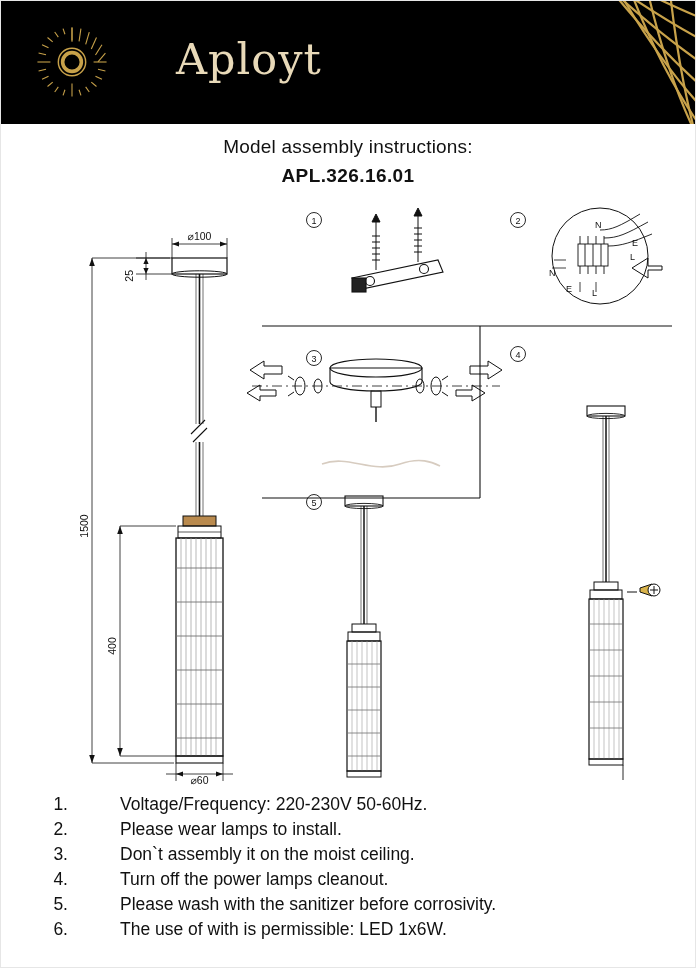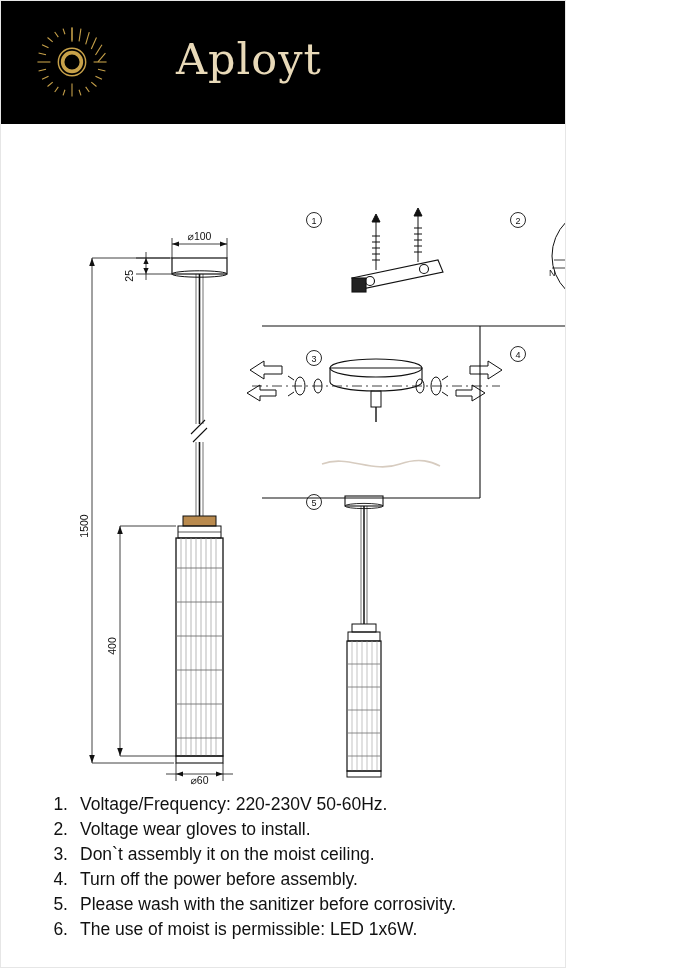--- a/index.html
+++ b/index.html
@@ -6,21 +6,21 @@
     margin: 0;
     padding: 0;
     background: #ffffff;
   }
   body {
     font-family: "Liberation Sans", sans-serif;
     color: #1a1a1a;
   }
   #page {
     position: relative;
-    width: 566px;
+    width: 696px;
     height: 968px;
     overflow: hidden;
     background: #ffffff;
   }
 
   
   .header {
     position: absolute;
     left: 0;
     top: 0;
@@ -97,21 +97,21 @@
     font-size: 17.5px;
     line-height: 25px;
     color: #111;
   }
   .instr-num {
     width: 28px;
     flex: 0 0 28px;
     text-align: right;
     padding-right: 12px;
   }
-  .instr-text { flex: 1 1 auto; }
+  .instr-text { flex: 1 1 auto; margin-left: 40px; }
 
   
   .page-edge {
     position: absolute;
     inset: 0;
     border: 1px solid #e6e6e6;
     pointer-events: none;
   }
 </style>
 </head>
@@ -169,20 +169,24 @@
       </g>
       <circle cx="50" cy="50" r="19" fill="none" stroke="#c8a24a" stroke-width="2"></circle>
       <circle cx="50" cy="50" r="13" fill="#c8a24a"></circle>
       <circle cx="50" cy="50" r="13" fill="#000"></circle>
       <circle cx="50" cy="50" r="13" fill="none" stroke="#c8a24a" stroke-width="5"></circle>
     </svg>
 
     <div class="brand-name">Aployt</div>
   </div>
 
+  <div class="title-block">
+    <div class="title-line1">Model assembly instructions:</div>
+    <div class="title-line2">APL.326.16.01</div>
+  </div>
 
   <div class="drawing">
     <svg width="696" height="590" viewBox="0 0 696 590">
 
       <g stroke="#111" stroke-width="1.1">
         <line x1="262" y1="130" x2="672" y2="130"></line>
         <line x1="262" y1="302" x2="480" y2="302"></line>
         <line x1="480" y1="130" x2="480" y2="302"></line>
       </g>
 
@@ -433,34 +437,34 @@
     </svg>
   </div>
 
   <div class="instructions">
     <div class="instr-row">
       <span class="instr-num">1.</span>
       <span class="instr-text">Voltage/Frequency: 220-230V 50-60Hz.</span>
     </div>
     <div class="instr-row">
       <span class="instr-num">2.</span>
-      <span class="instr-text">Voltage wear gloves to install.</span>
+      <span class="instr-text">Please wear lamps to install.</span>
     </div>
     <div class="instr-row">
       <span class="instr-num">3.</span>
       <span class="instr-text">Don`t assembly it on the moist ceiling.</span>
     </div>
     <div class="instr-row">
       <span class="instr-num">4.</span>
-      <span class="instr-text">Turn off the power before assembly.</span>
+      <span class="instr-text">Turn off the power lamps cleanout.</span>
     </div>
     <div class="instr-row">
       <span class="instr-num">5.</span>
       <span class="instr-text">Please wash with the sanitizer before corrosivity.</span>
     </div>
     <div class="instr-row">
       <span class="instr-num">6.</span>
-      <span class="instr-text">The use of moist is permissible: LED 1x6W.</span>
+      <span class="instr-text">The use of with is permissible: LED 1x6W.</span>
     </div>
   </div>
 
   <div class="page-edge"></div>
 </div>
 
 </body></html>

